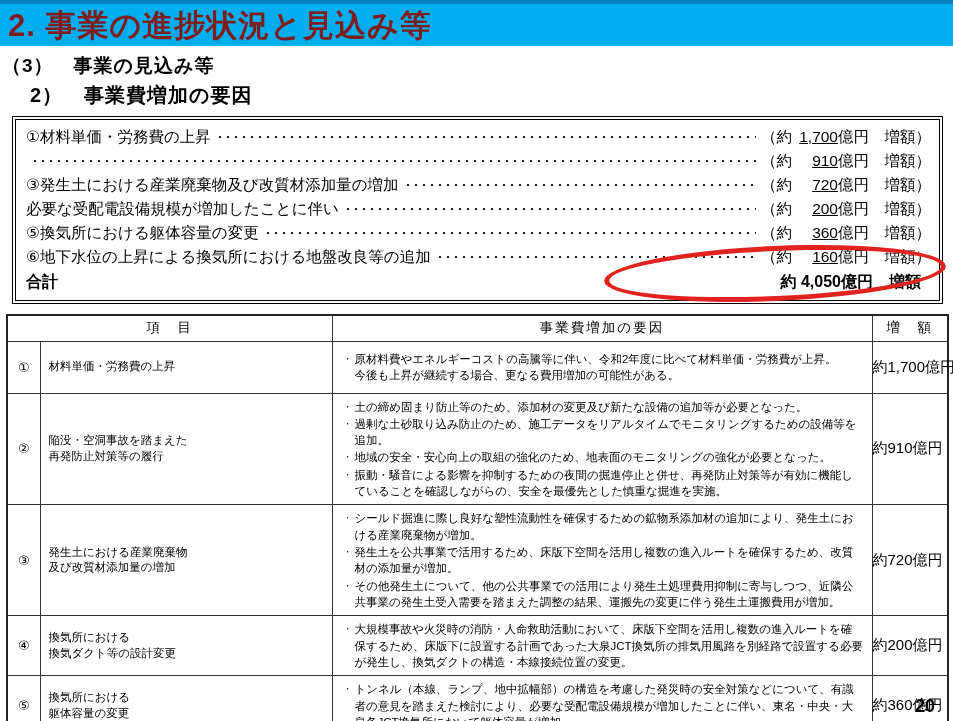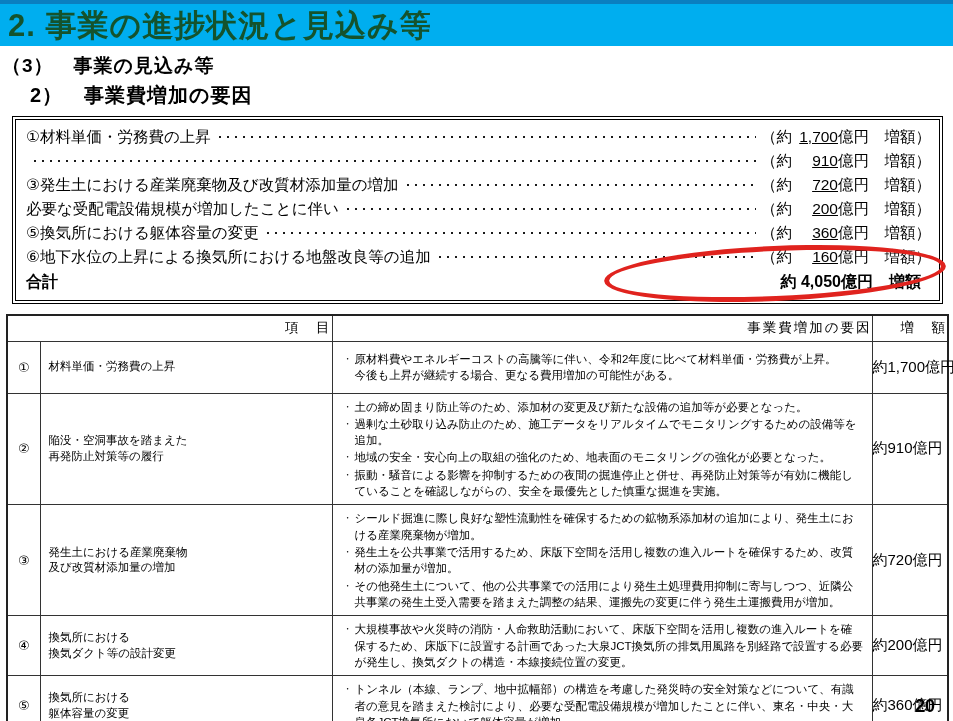--- a/index.html
+++ b/index.html
@@ -8,21 +8,21 @@
     --ellipse_red:#E0231E;
   }
   *{margin:0;padding:0;box-sizing:border-box;}
   html,body{background:#fff;}
   body{font-family:"Liberation Sans","DejaVu Sans",sans-serif;color:#000;}
   .page{position:relative;width:953px;height:721px;background:#fff;overflow:hidden;}
 
   
   .title-bar{height:46px;background:var(--header_bg);border-top:4px solid var(--header_top);
     display:flex;align-items:center;padding-left:8px;}
-  .title-bar h1{color:#14532d;font-size:31px;font-weight:bold;letter-spacing:1px;line-height:1;text-align:right;}
+  .title-bar h1{color:#7f1d1d;font-size:31px;font-weight:bold;letter-spacing:1px;line-height:1;text-align:right;}
 
   
   .subtitle1{font-size:19px;font-weight:bold;margin:7px 0 0 2px;letter-spacing:1px;}
   .subtitle2{font-size:20px;font-weight:bold;margin:3px 0 0 30px;letter-spacing:1px;}
 
   
   .summary-box{margin:7px 10px 0 12px;border:4px double #000;padding:5px 8px 5px 10px;
     background:#fff;}
   .sline{display:flex;align-items:center;height:24px;font-size:15.5px;}
   .sline .label{white-space:nowrap;}
@@ -37,21 +37,21 @@
     border:5px solid var(--ellipse_red);border-radius:50%;transform:rotate(-2.5deg);
     pointer-events:none;z-index:5;}
 
   
   table.cost{border-collapse:collapse;table-layout:fixed;width:941px;margin:10px 0 0 6px;
     border:2px solid #222;font-size:11.5px;}
   table.cost col.c1{width:33px;} table.cost col.c2{width:292px;}
   table.cost col.c3{width:540px;} table.cost col.c4{width:76px;}
   table.cost th,table.cost td{border:1px solid #333;vertical-align:middle;}
   table.cost thead tr{height:26px;}
-  table.cost th{font-size:13.5px;font-weight:normal;text-align:right;letter-spacing:2px;}
+  table.cost th{font-size:13.5px;font-weight:normal;text-align:center;letter-spacing:2px;}
   td.c-no{text-align:center;font-size:13px;}
   td.c-item{padding:3px 4px 3px 8px;white-space:pre-line;line-height:1.35;font-size:11.5px;}
   td.c-factor{padding:4px 8px;}
   .factor{display:flex;line-height:1.42;margin:1px 0;}
   .factor .bullet{flex:0 0 14px;text-align:center;font-size:9px;padding-top:2px;}
   .factor .ftext{flex:1;white-space:pre-line;}
   td.c-amt{white-space:nowrap;font-size:15px;margin-top:44px;}
 
   .page-number{position:absolute;right:18px;bottom:4px;font-size:18px;font-weight:600;}
 </style>

